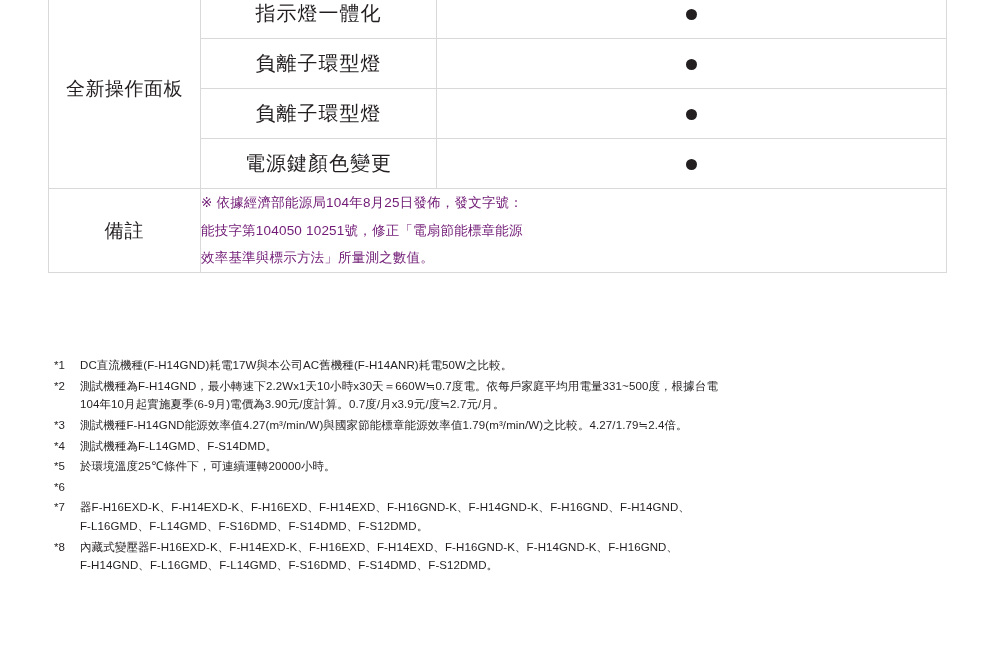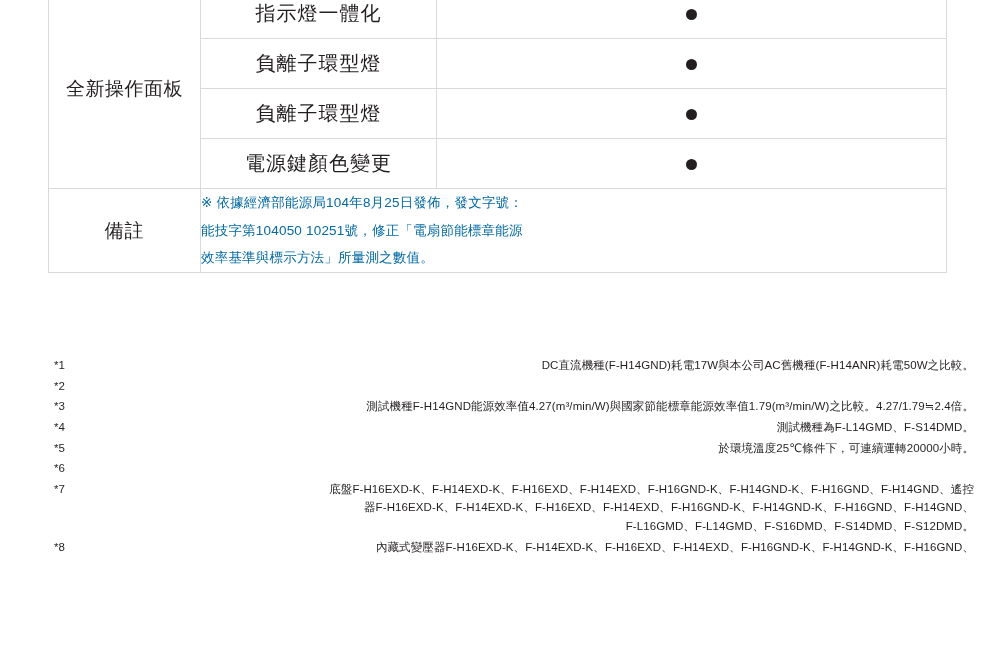--- a/index.html
+++ b/index.html
@@ -69,21 +69,21 @@
   .note-label-cell {
     text-align: center;
     font-size: 19px;
     letter-spacing: 1px;
     margin-top: 40px;
   }
   .note-body-cell {
     padding: 16px 18px 16px 22px;
     font-size: 13.5px;
     line-height: 2.05;
-    color: #0369a1;
+    color: #701a75;
     letter-spacing: 0.2px;
   }
   .note-body-cell p { margin: 0; }
 
   
   .footnotes {
     position: absolute;
     left: 54px;
     top: 356px;
     width: 920px;
@@ -98,21 +98,21 @@
     margin-bottom: 2px;
   }
   .fn-mark {
     width: 26px;
     flex: 0 0 26px;
     text-align: left;
   }
   .fn-text {
     flex: 1 1 auto;
   }
-  .fn-text p { margin: 0; text-align: right; }
+  .fn-text p { margin: 0; }
 </style>
 </head>
 <body>
 
 <div class="page">
 
   <table class="spec-table">
     <colgroup>
       <col class="col-group">
       <col class="col-item">
@@ -152,20 +152,22 @@
     <div class="fn-row">
       <div class="fn-mark">*1</div>
       <div class="fn-text">
         <p>DC直流機種(F-H14GND)耗電17W與本公司AC舊機種(F-H14ANR)耗電50W之比較。</p>
       </div>
     </div>
 
     <div class="fn-row">
       <div class="fn-mark">*2</div>
       <div class="fn-text">
+        <p>測試機種為F-H14GND，最小轉速下2.2Wx1天10小時x30天＝660W≒0.7度電。依每戶家庭平均用電量331~500度，根據台電</p>
+        <p>104年10月起實施夏季(6-9月)電價為3.90元/度計算。0.7度/月x3.9元/度≒2.7元/月。</p>
       </div>
     </div>
 
     <div class="fn-row">
       <div class="fn-mark">*3</div>
       <div class="fn-text">
         <p>測試機種F-H14GND能源效率值4.27(m³/min/W)與國家節能標章能源效率值1.79(m³/min/W)之比較。4.27/1.79≒2.4倍。</p>
       </div>
     </div>
 
@@ -185,28 +187,28 @@
 
     <div class="fn-row">
       <div class="fn-mark">*6</div>
       <div class="fn-text">
       </div>
     </div>
 
     <div class="fn-row">
       <div class="fn-mark">*7</div>
       <div class="fn-text">
-        <p>底盤F-H16EXD-K、F-H14EXD-K、F-H16EXD、F-H14EXD、F-H16GND-K、F-H14GND-K、F-H16GND、F-H14GND、遙控</p>
         <p>器F-H16EXD-K、F-H14EXD-K、F-H16EXD、F-H14EXD、F-H16GND-K、F-H14GND-K、F-H16GND、F-H14GND、</p>
         <p>F-L16GMD、F-L14GMD、F-S16DMD、F-S14DMD、F-S12DMD。</p>
       </div>
     </div>
 
     <div class="fn-row">
       <div class="fn-mark">*8</div>
       <div class="fn-text">
         <p>內藏式變壓器F-H16EXD-K、F-H14EXD-K、F-H16EXD、F-H14EXD、F-H16GND-K、F-H14GND-K、F-H16GND、</p>
+        <p>F-H14GND、F-L16GMD、F-L14GMD、F-S16DMD、F-S14DMD、F-S12DMD。</p>
       </div>
     </div>
 
   </div>
 
 </div>
 
 </body></html>

